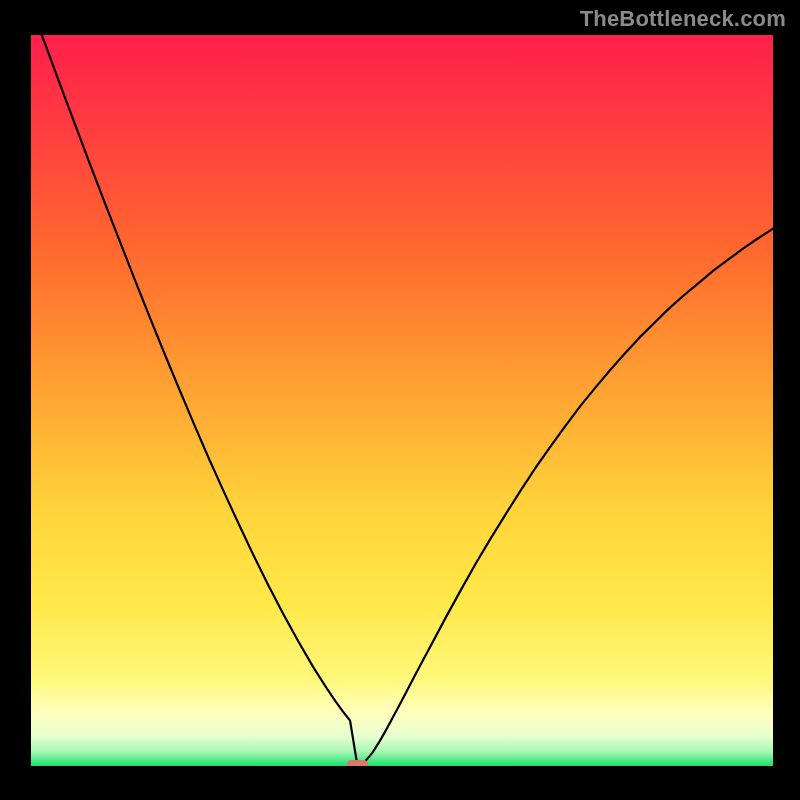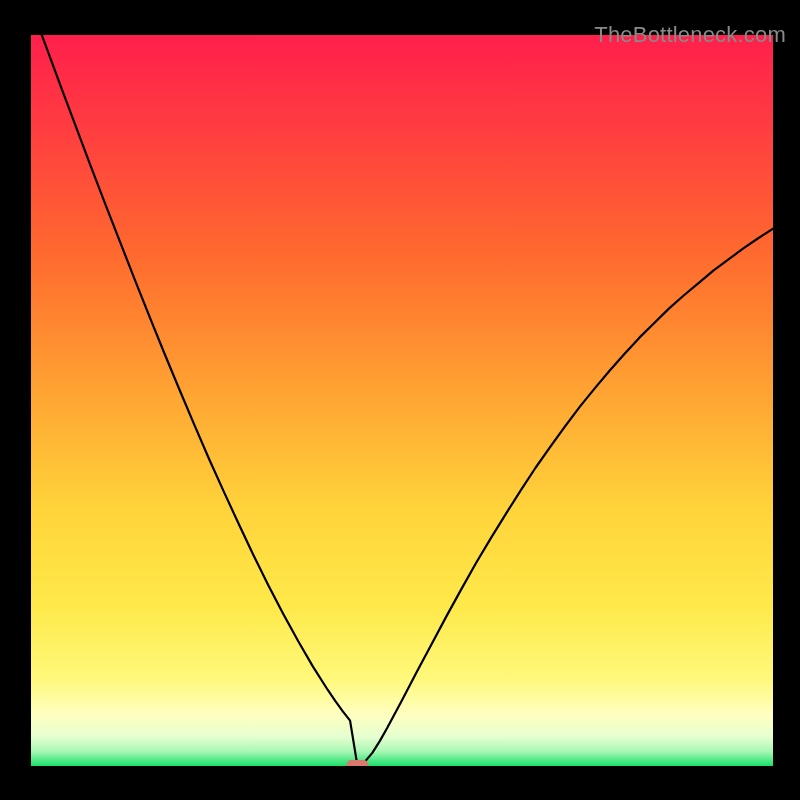--- a/index.html
+++ b/index.html
@@ -15,25 +15,24 @@
     position: relative;
     width: 800px;
     height: 800px;
   }
   .watermark {
     position: absolute;
     top: 6px;
     right: 14px;
     color: #8a8a8a;
     font-size: 22px;
-    font-weight: 400;
+    font-weight: 700;
     letter-spacing: 0.2px;
     z-index: 3;
     user-select: text;
-    margin-top: 16px;
   }
   .stage {
     position: absolute;
     left: 0;
     top: 0;
     width: 800px;
     height: 800px;
   }
   svg {
     display: block;

